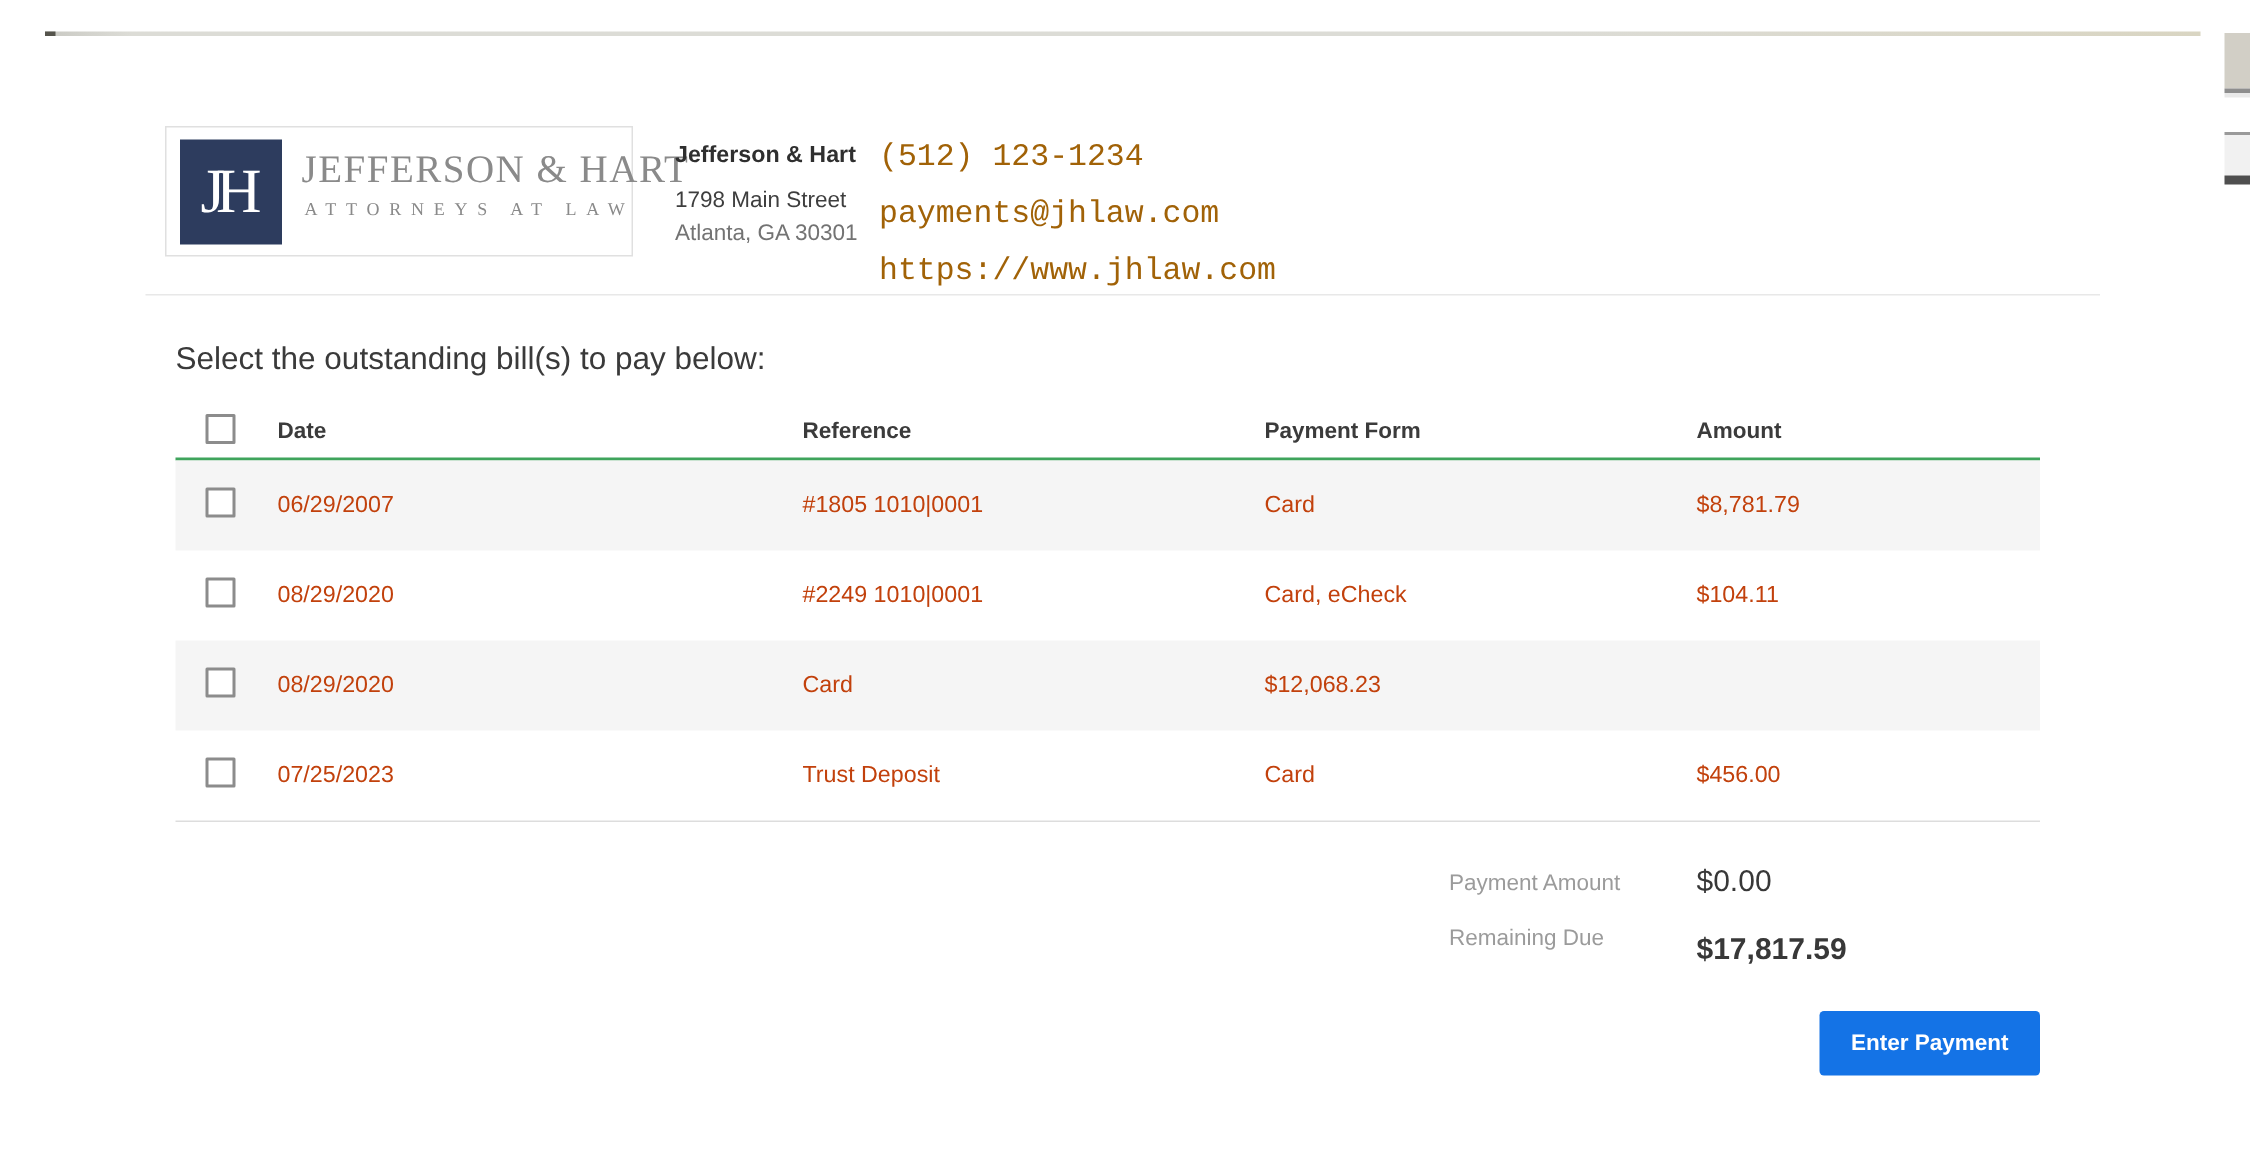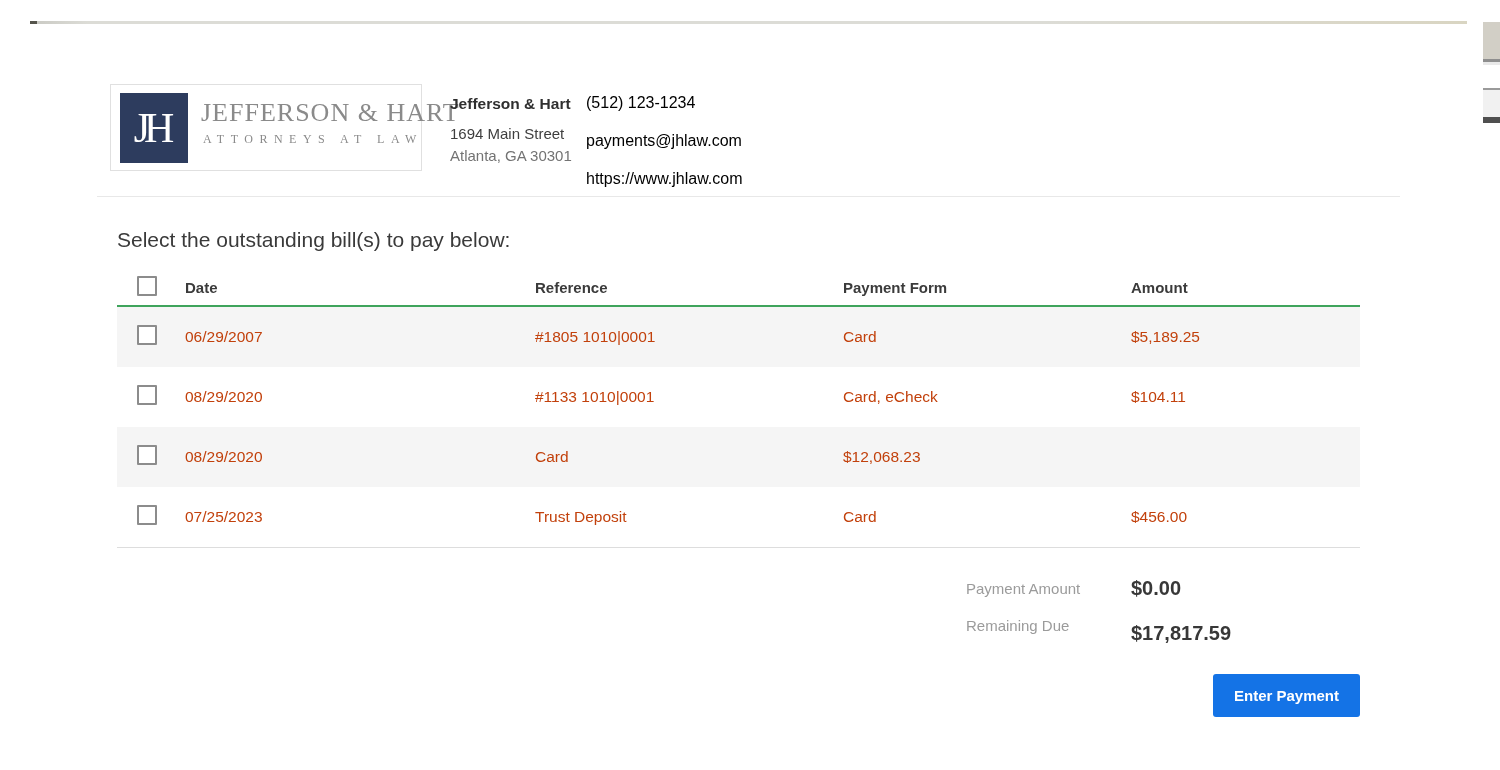--- a/index.html
+++ b/index.html
@@ -22,21 +22,21 @@
   .logo-box { position:absolute; left:110px; top:84px; width:312px; height:87px; border:1px solid #e0e0e0; background:#fff; }
   .monogram { position:absolute; left:9px; top:8px; width:68px; height:70px; background:#2d3c5e; color:#fff;
               font-family:"Liberation Serif", serif; font-size:42px; display:flex; align-items:center; justify-content:center;
               letter-spacing:-6px; padding-right:6px; }
   .firm-name { position:absolute; left:90px; top:13px; font-family:"Liberation Serif", serif; font-size:26px; color:#8a8a8a; letter-spacing:1px; white-space:nowrap; }
   .firm-tagline { position:absolute; left:92px; top:47px; font-family:"Liberation Serif", serif; font-size:12px; color:#8a8a8a; letter-spacing:6.5px; white-space:nowrap; }
 
   .contact-name { position:absolute; left:450px; top:95px; font-size:15.5px; font-weight:bold; color:#2f2f2f; }
   .contact-addr1 { position:absolute; left:450px; top:125px; font-size:15px; color:#3e3e3e; }
   .contact-addr2 { position:absolute; left:450px; top:147px; font-size:15px; color:#737373; }
-  .link { position:absolute; left:586px; font-size:16px; color:#000000; text-decoration:none; cursor:pointer; }
+  .link { position:absolute; left:586px; font-size:21px; color:#a16207; text-decoration:none; cursor:pointer;font-family:Liberation Mono, monospace; }
   .link-phone { top:94px; }
   .link-email { top:132px; }
   .link-web   { top:170px; }
 
   .header-divider { position:absolute; left:97px; top:196px; width:1303px; height:1px; background:#e8e8e8; }
 
   
   .page-heading { position:absolute; left:117px; top:228px; font-size:21px; color:#3a3a3a; }
 
   .bills-table { position:absolute; left:117px; top:270px; width:1243px; }
@@ -46,21 +46,21 @@
   .t-body-row { height:60px; font-size:15.5px; color:#c2410c; }
   .t-body-row.striped { background:#f5f5f5; }
   .bills-table { border-bottom:1px solid #dddddd; }
   .cb-cell { padding-left:20px; }
   .checkbox { display:inline-block; width:20px; height:20px; background:#fff; border:2px solid #8c8c8c; border-radius:1px; cursor:pointer; }
 
   
   .summary { position:absolute; left:966px; top:574px; }
   .s-row { display:flex; align-items:center; height:28px; margin-bottom:9px; }
   .s-label { width:165px; font-size:15px; color:#9b9b9b; }
-  .s-value { font-size:20px; color:#383838; font-weight:700; }
+  .s-value { font-size:20px; color:#383838; font-weight:400; }
   .s-value.remaining { font-weight:600;margin-top:16px; }
 
   .enter-payment-btn { position:absolute; left:1213px; top:674px; width:147px; height:43px; background:#1473e6; color:#ffffff;
                        border:none; border-radius:3px; font-family:"Liberation Sans", sans-serif; font-size:15px; font-weight:600; cursor:pointer; }
 </style>
 </head>
 <body>
 
 <div class="top-line"></div>
 <div class="top-line-tip"></div>
@@ -75,21 +75,21 @@
   <div class="f-dark"></div>
 </div>
 
 <div class="logo-box">
   <div class="monogram">JH</div>
   <div class="firm-name">JEFFERSON &amp; HART</div>
   <div class="firm-tagline">ATTORNEYS AT LAW</div>
 </div>
 
 <div class="contact-name">Jefferson &amp; Hart</div>
-<div class="contact-addr1">1694 Main Street</div>
+<div class="contact-addr1">1798 Main Street</div>
 <div class="contact-addr2">Atlanta, GA 30301</div>
 <a class="link link-phone">(512) 123-1234</a>
 <a class="link link-email">payments@jhlaw.com</a>
 <a class="link link-web">https://www.jhlaw.com</a>
 
 <div class="header-divider"></div>
 
 <div class="page-heading">Select the outstanding bill(s) to pay below:</div>
 
 <div class="bills-table">
@@ -103,29 +103,29 @@
     <div class="t-cell">Amount</div>
   </div>
 
   <div class="t-row t-body-row striped">
     <div class="t-cell cb-cell">
       <span class="checkbox"></span>
     </div>
     <div class="t-cell">06/29/2007</div>
     <div class="t-cell">#1805 1010|0001</div>
     <div class="t-cell">Card</div>
-    <div class="t-cell">$5,189.25</div>
+    <div class="t-cell">$8,781.79</div>
   </div>
 
   <div class="t-row t-body-row">
     <div class="t-cell cb-cell">
       <span class="checkbox"></span>
     </div>
     <div class="t-cell">08/29/2020</div>
-    <div class="t-cell">#1133 1010|0001</div>
+    <div class="t-cell">#2249 1010|0001</div>
     <div class="t-cell">Card, eCheck</div>
     <div class="t-cell">$104.11</div>
   </div>
 
   <div class="t-row t-body-row striped">
     <div class="t-cell cb-cell">
       <span class="checkbox"></span>
     </div>
     <div class="t-cell">08/29/2020</div>
     <div class="t-cell">Card</div>

